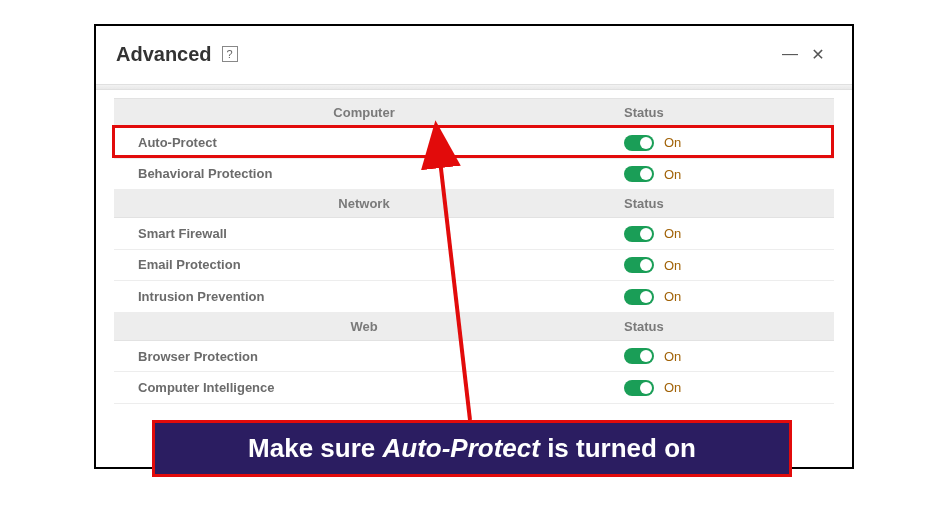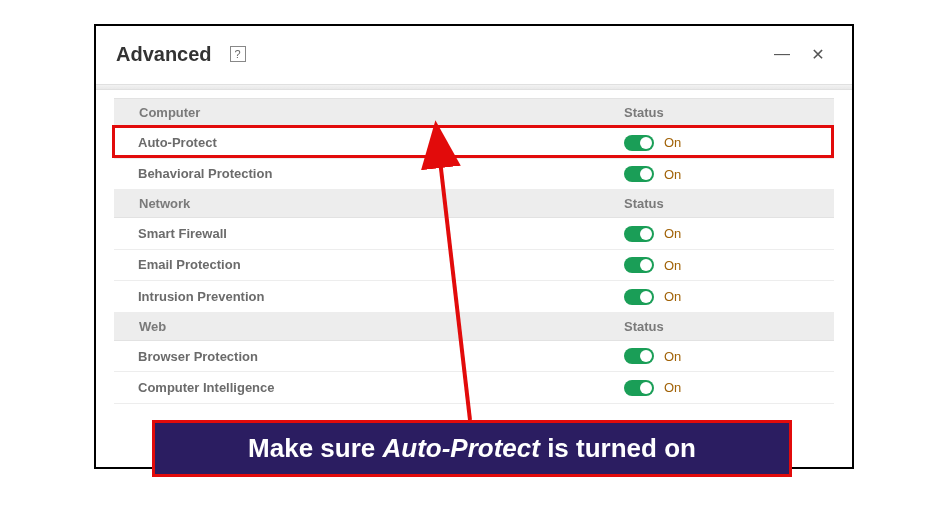--- a/index.html
+++ b/index.html
@@ -16,21 +16,20 @@
     left: 94px;
     width: 760px;
     height: 445px;
     border: 2px solid #000;
     background: #fff;
   }
   .titlebar {
     display: flex;
     align-items: center;
     padding: 14px 20px 10px 20px;
-    gap: 8px;
   }
   .title {
     font-size: 20px;
     font-weight: 700;
     color: #333;
   }
   .help-badge {
     display: inline-flex;
     align-items: center;
     justify-content: center;
@@ -69,21 +68,22 @@
   }
   .section-header td {
     background: #ededed;
     border-top: 1px solid #e2e2e2;
     border-bottom: 1px solid #e2e2e2;
   }
   .section-header .cat {
     font-size: 13px;
     font-weight: 700;
     color: #7a7a7a;
-    padding: 6px 25px;
+    padding: 6px 10px;
+    text-align: center;
   }
   .section-header .stat {
     font-size: 13px;
     font-weight: 700;
     color: #7a7a7a;
     padding: 6px 10px;
   }
   .row td {
     border-bottom: 1px solid #ededed;
     padding: 7px 10px;

